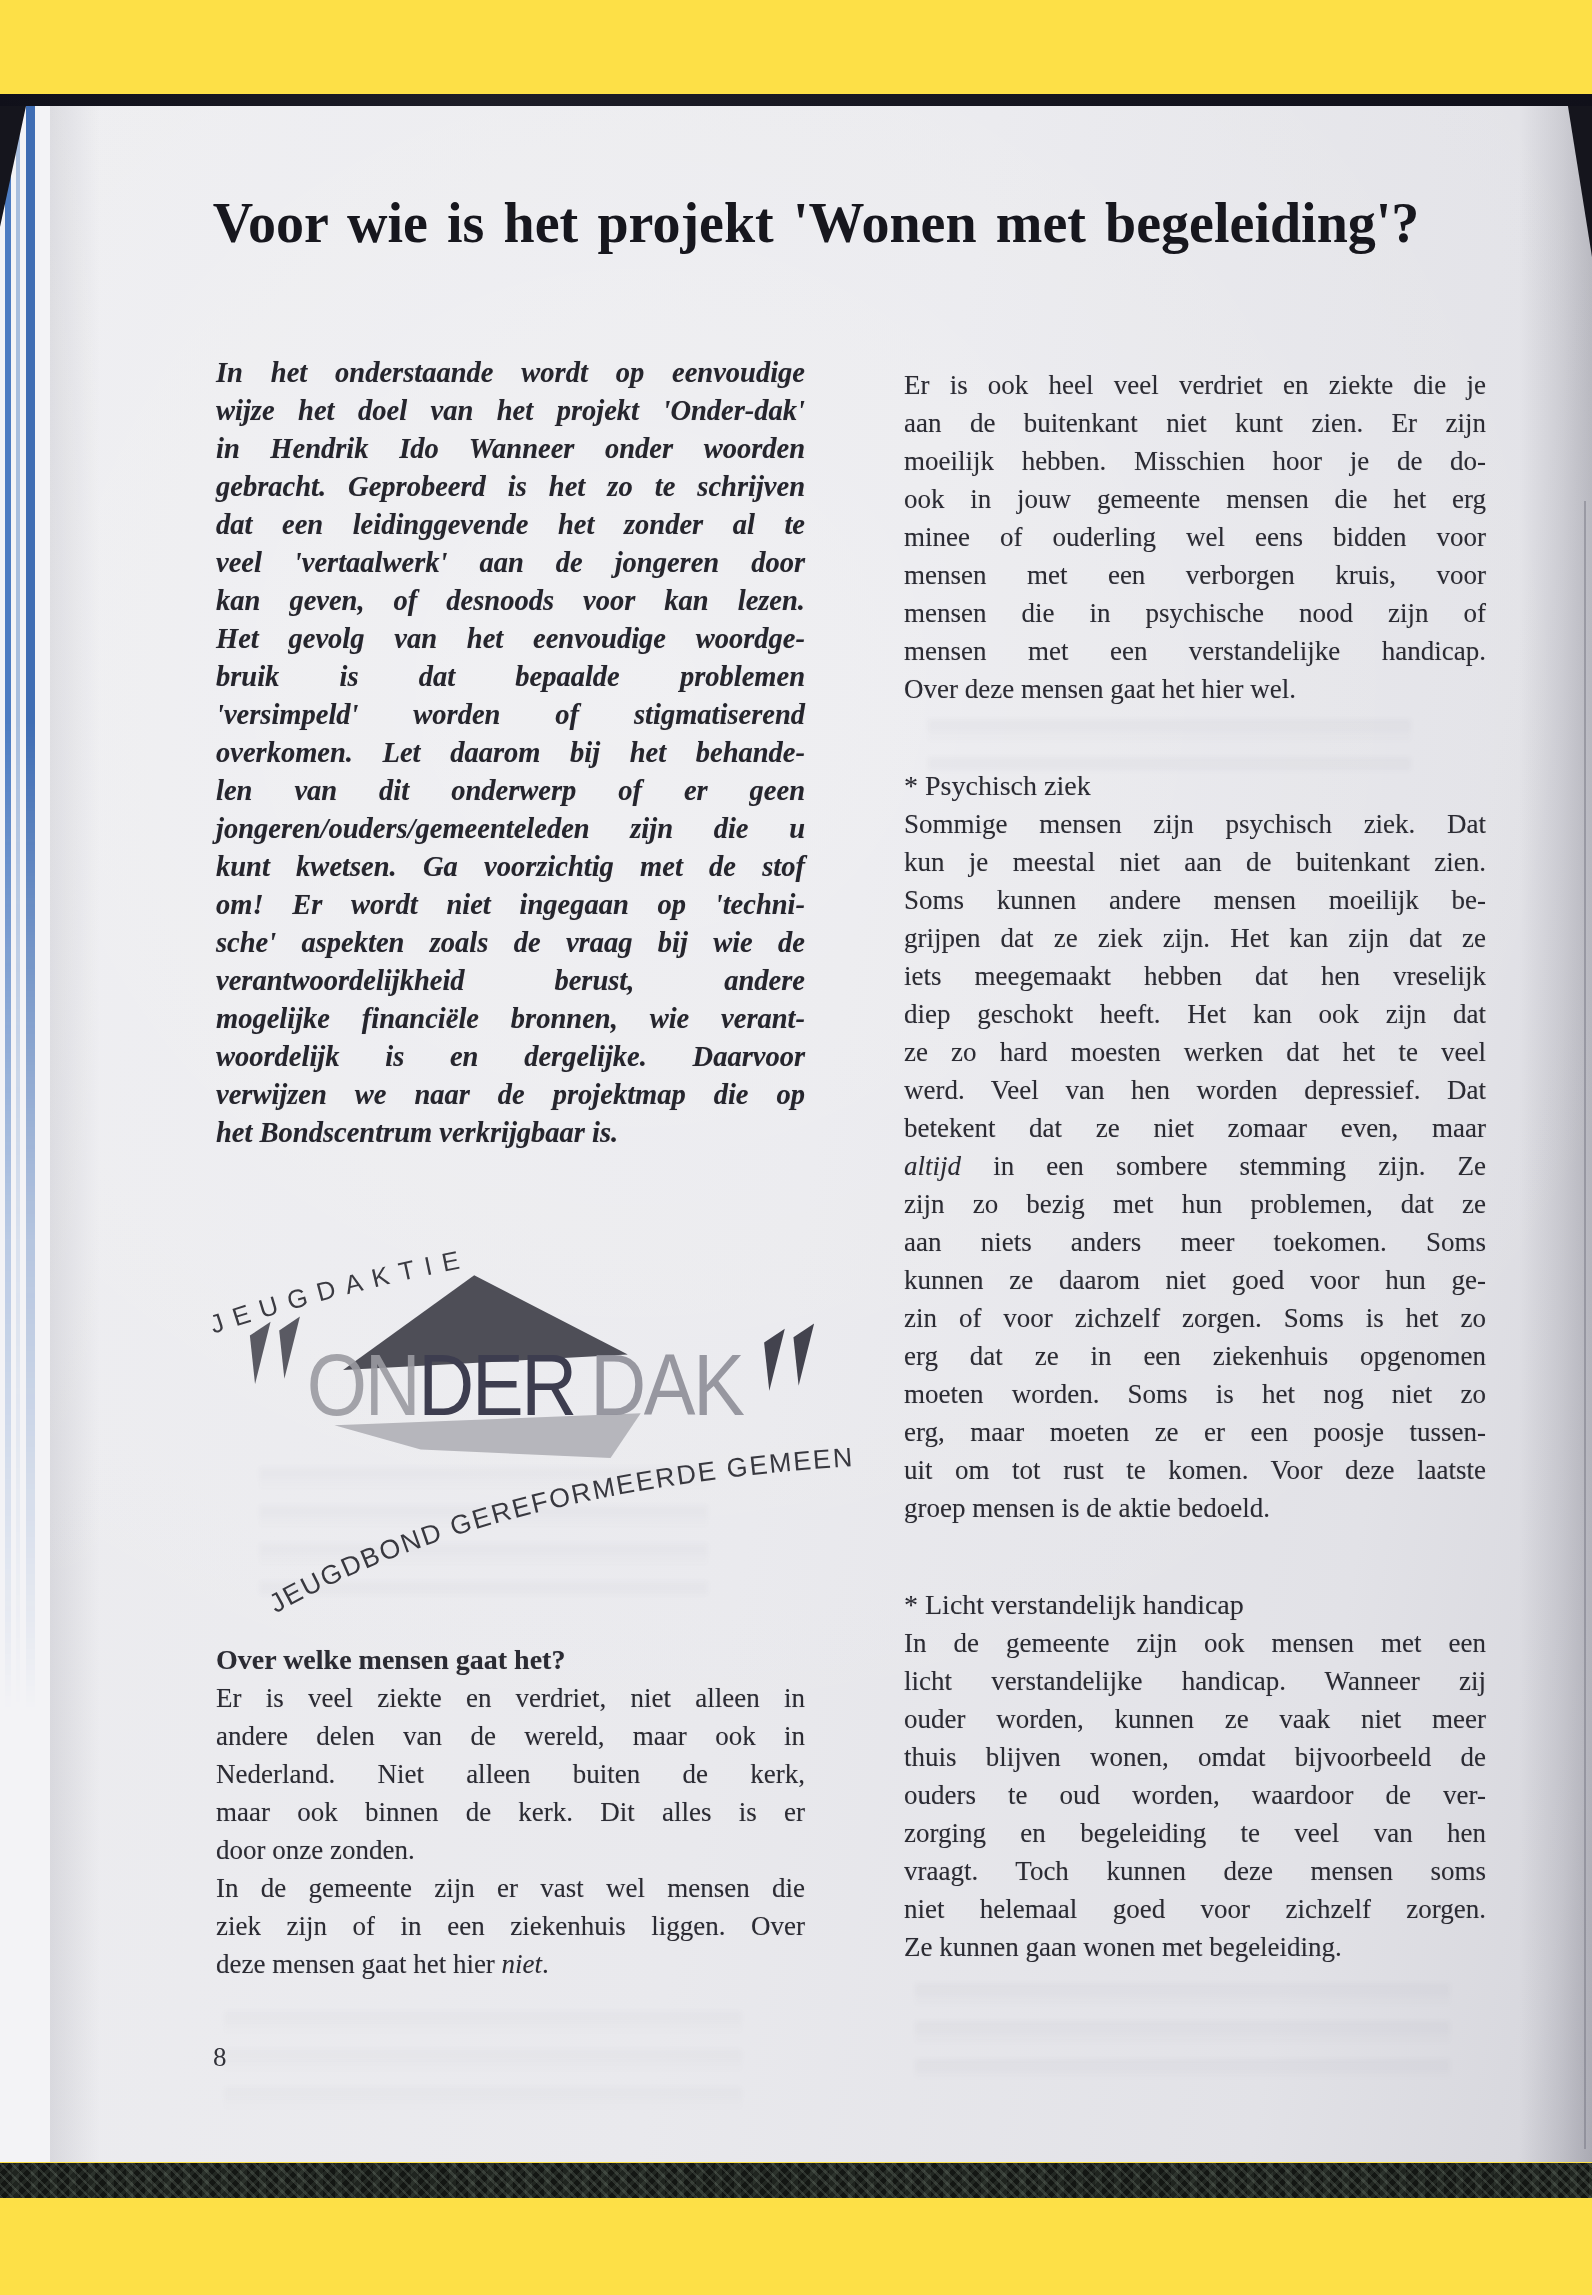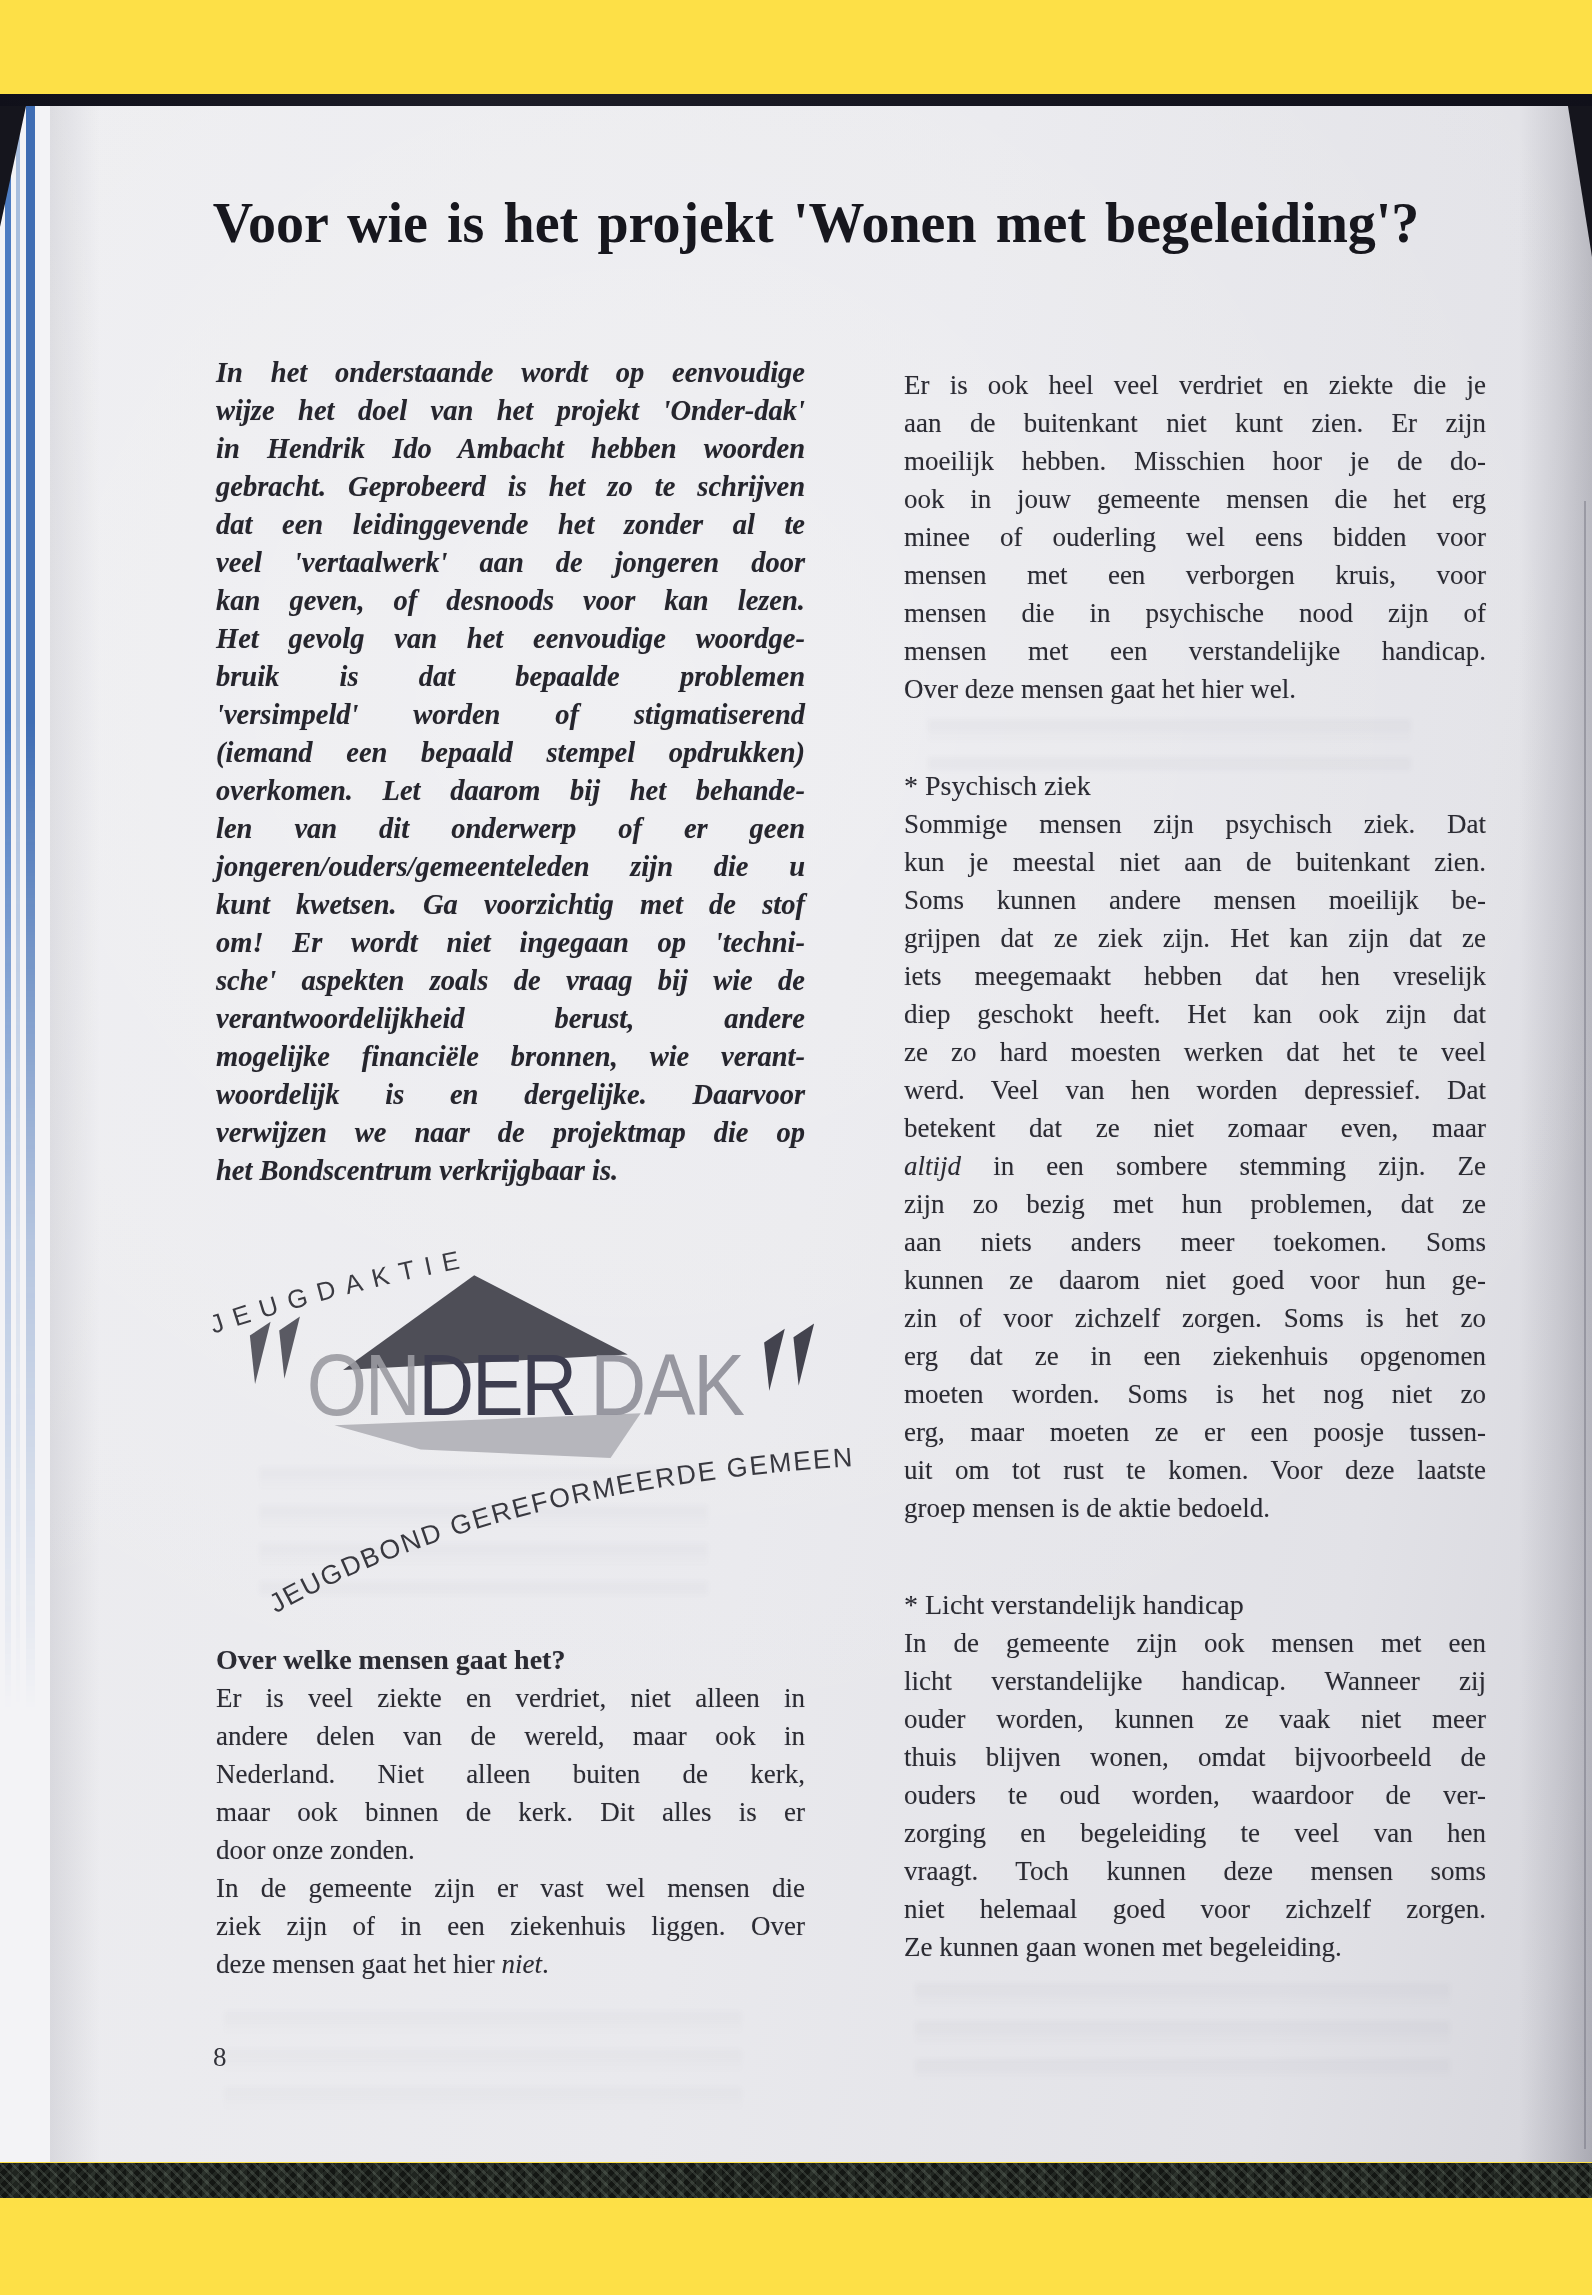--- a/index.html
+++ b/index.html
@@ -77,29 +77,28 @@
   <div class="ghost" style="left:928px;top:719px;width:483px;height:52px;"></div>
   <div class="ghost" style="left:259px;top:1467px;width:449px;height:129px;opacity:.4;"></div>
   <div class="ghost" style="left:915px;top:1983px;width:535px;height:95px;"></div>
   <div class="ghost" style="left:224px;top:2011px;width:518px;height:104px;opacity:.35;"></div>
 
   <div class="title">Voor wie is het projekt 'Wonen met begeleiding'?</div>
 
   <div class="col intro">
       <div class="tline j">In het onderstaande wordt op eenvoudige</div>
       <div class="tline j">wijze het doel van het projekt 'Onder-dak'</div>
-      <div class="tline j">in Hendrik Ido Ambacht hebben woorden</div>
+      <div class="tline j">in Hendrik Ido Wanneer onder woorden</div>
       <div class="tline j">gebracht. Geprobeerd is het zo te schrijven</div>
       <div class="tline j">dat een leidinggevende het zonder al te</div>
       <div class="tline j">veel 'vertaalwerk' aan de jongeren door</div>
       <div class="tline j">kan geven, of desnoods voor kan lezen.</div>
       <div class="tline j">Het gevolg van het eenvoudige woordge-</div>
       <div class="tline j">bruik is dat bepaalde problemen</div>
       <div class="tline j">'versimpeld' worden of stigmatiserend</div>
-      <div class="tline j">(iemand een bepaald stempel opdrukken)</div>
       <div class="tline j">overkomen. Let daarom bij het behande-</div>
       <div class="tline j">len van dit onderwerp of er geen</div>
       <div class="tline j">jongeren/ouders/gemeenteleden zijn die u</div>
       <div class="tline j">kunt kwetsen. Ga voorzichtig met de stof</div>
       <div class="tline j">om! Er wordt niet ingegaan op 'techni-</div>
       <div class="tline j">sche' aspekten zoals de vraag bij wie de</div>
       <div class="tline j">verantwoordelijkheid berust, andere</div>
       <div class="tline j">mogelijke financiële bronnen, wie verant-</div>
       <div class="tline j">woordelijk is en dergelijke. Daarvoor</div>
       <div class="tline j">verwijzen we naar de projektmap die op</div>

